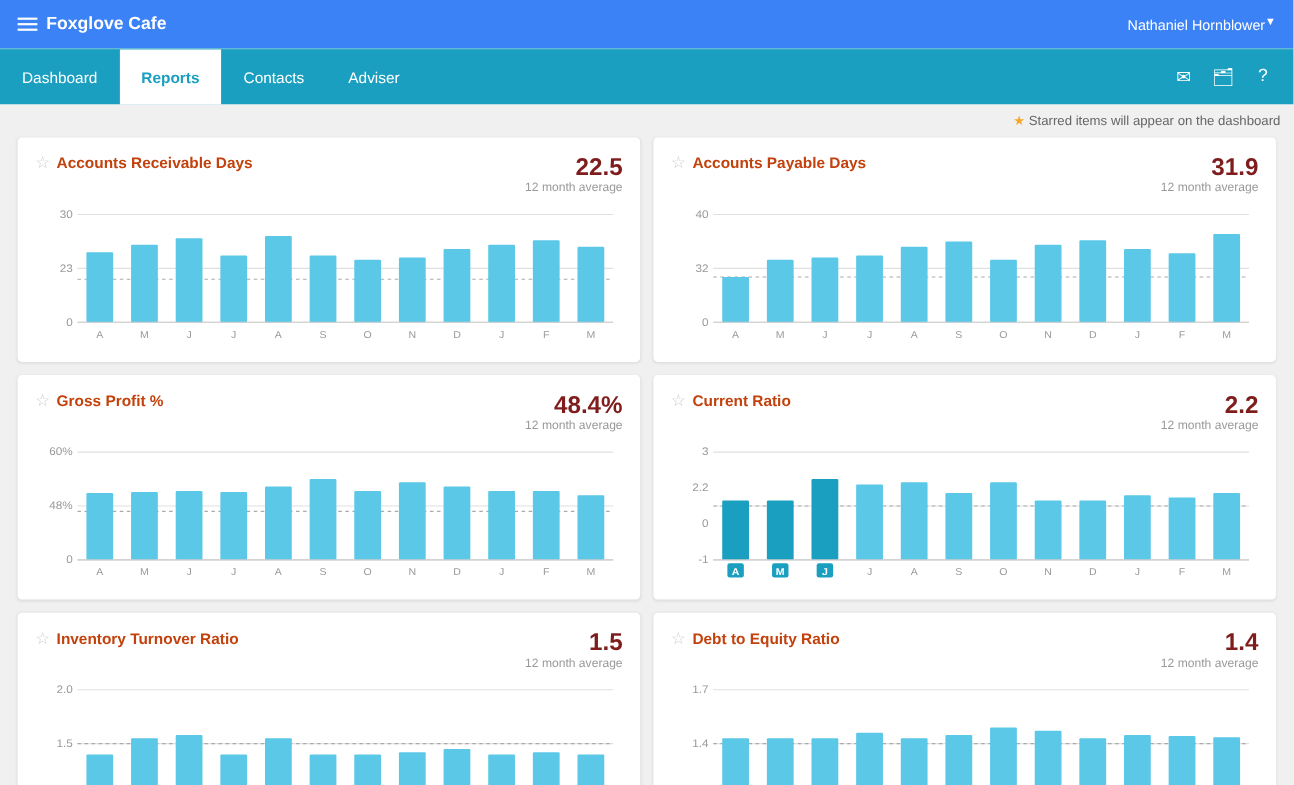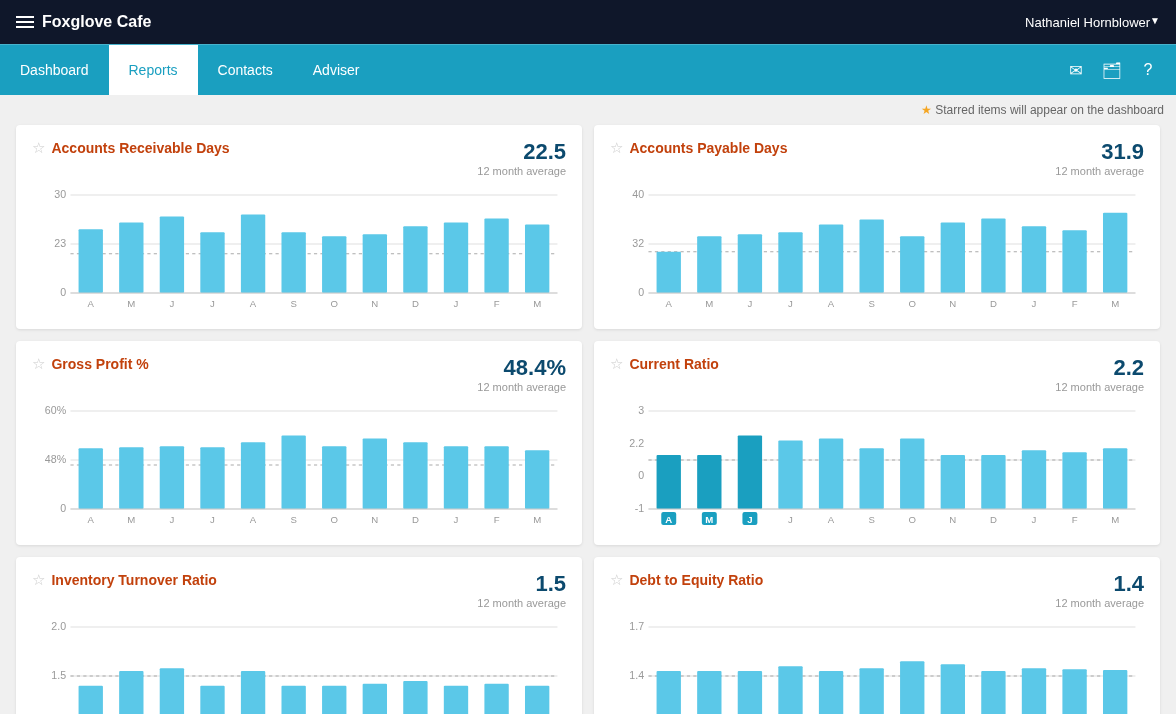--- a/index.html
+++ b/index.html
@@ -1,20 +1,20 @@
 <!DOCTYPE html>
 <html><head>
   <meta charset="utf-8">
   <style>
     * { box-sizing: border-box; margin: 0; padding: 0; }
     body { font-family: Arial, sans-serif; background: #f0f0f0; font-size: 13px; }
 
     
     .topbar {
-      background: #0f172a;
+      background: #3b82f6;
       display: flex;
       align-items: center;
       padding: 0 16px;
       height: 44px;
       color: white;
     }
     .topbar-logo {
       display: flex;
       align-items: center;
       gap: 8px;
@@ -51,21 +51,21 @@
       padding: 0 20px;
       color: white;
       font-size: 14px;
       cursor: pointer;
       text-decoration: none;
       white-space: nowrap;
     }
     .nav-item.active {
       background: white;
       color: #1a9fc0;
-      font-weight: normal;
+      font-weight: bold;
     }
     .nav-icons {
       display: flex;
       align-items: center;
       gap: 4px;
       padding: 0 12px;
     }
     .nav-icon-btn {
       width: 32px;
       height: 32px;
@@ -125,21 +125,21 @@
       color: #c2410c;
       font-size: 14px;
       font-weight: bold;
     }
     .card-value-section {
       text-align: right;
     }
     .card-value {
       font-size: 22px;
       font-weight: bold;
-      color: #0c4a6e;
+      color: #7f1d1d;
     }
     .card-subtitle {
       font-size: 11px;
       color: #999;
     }
 
     
     .chart-area {
       position: relative;
       height: 130px;

